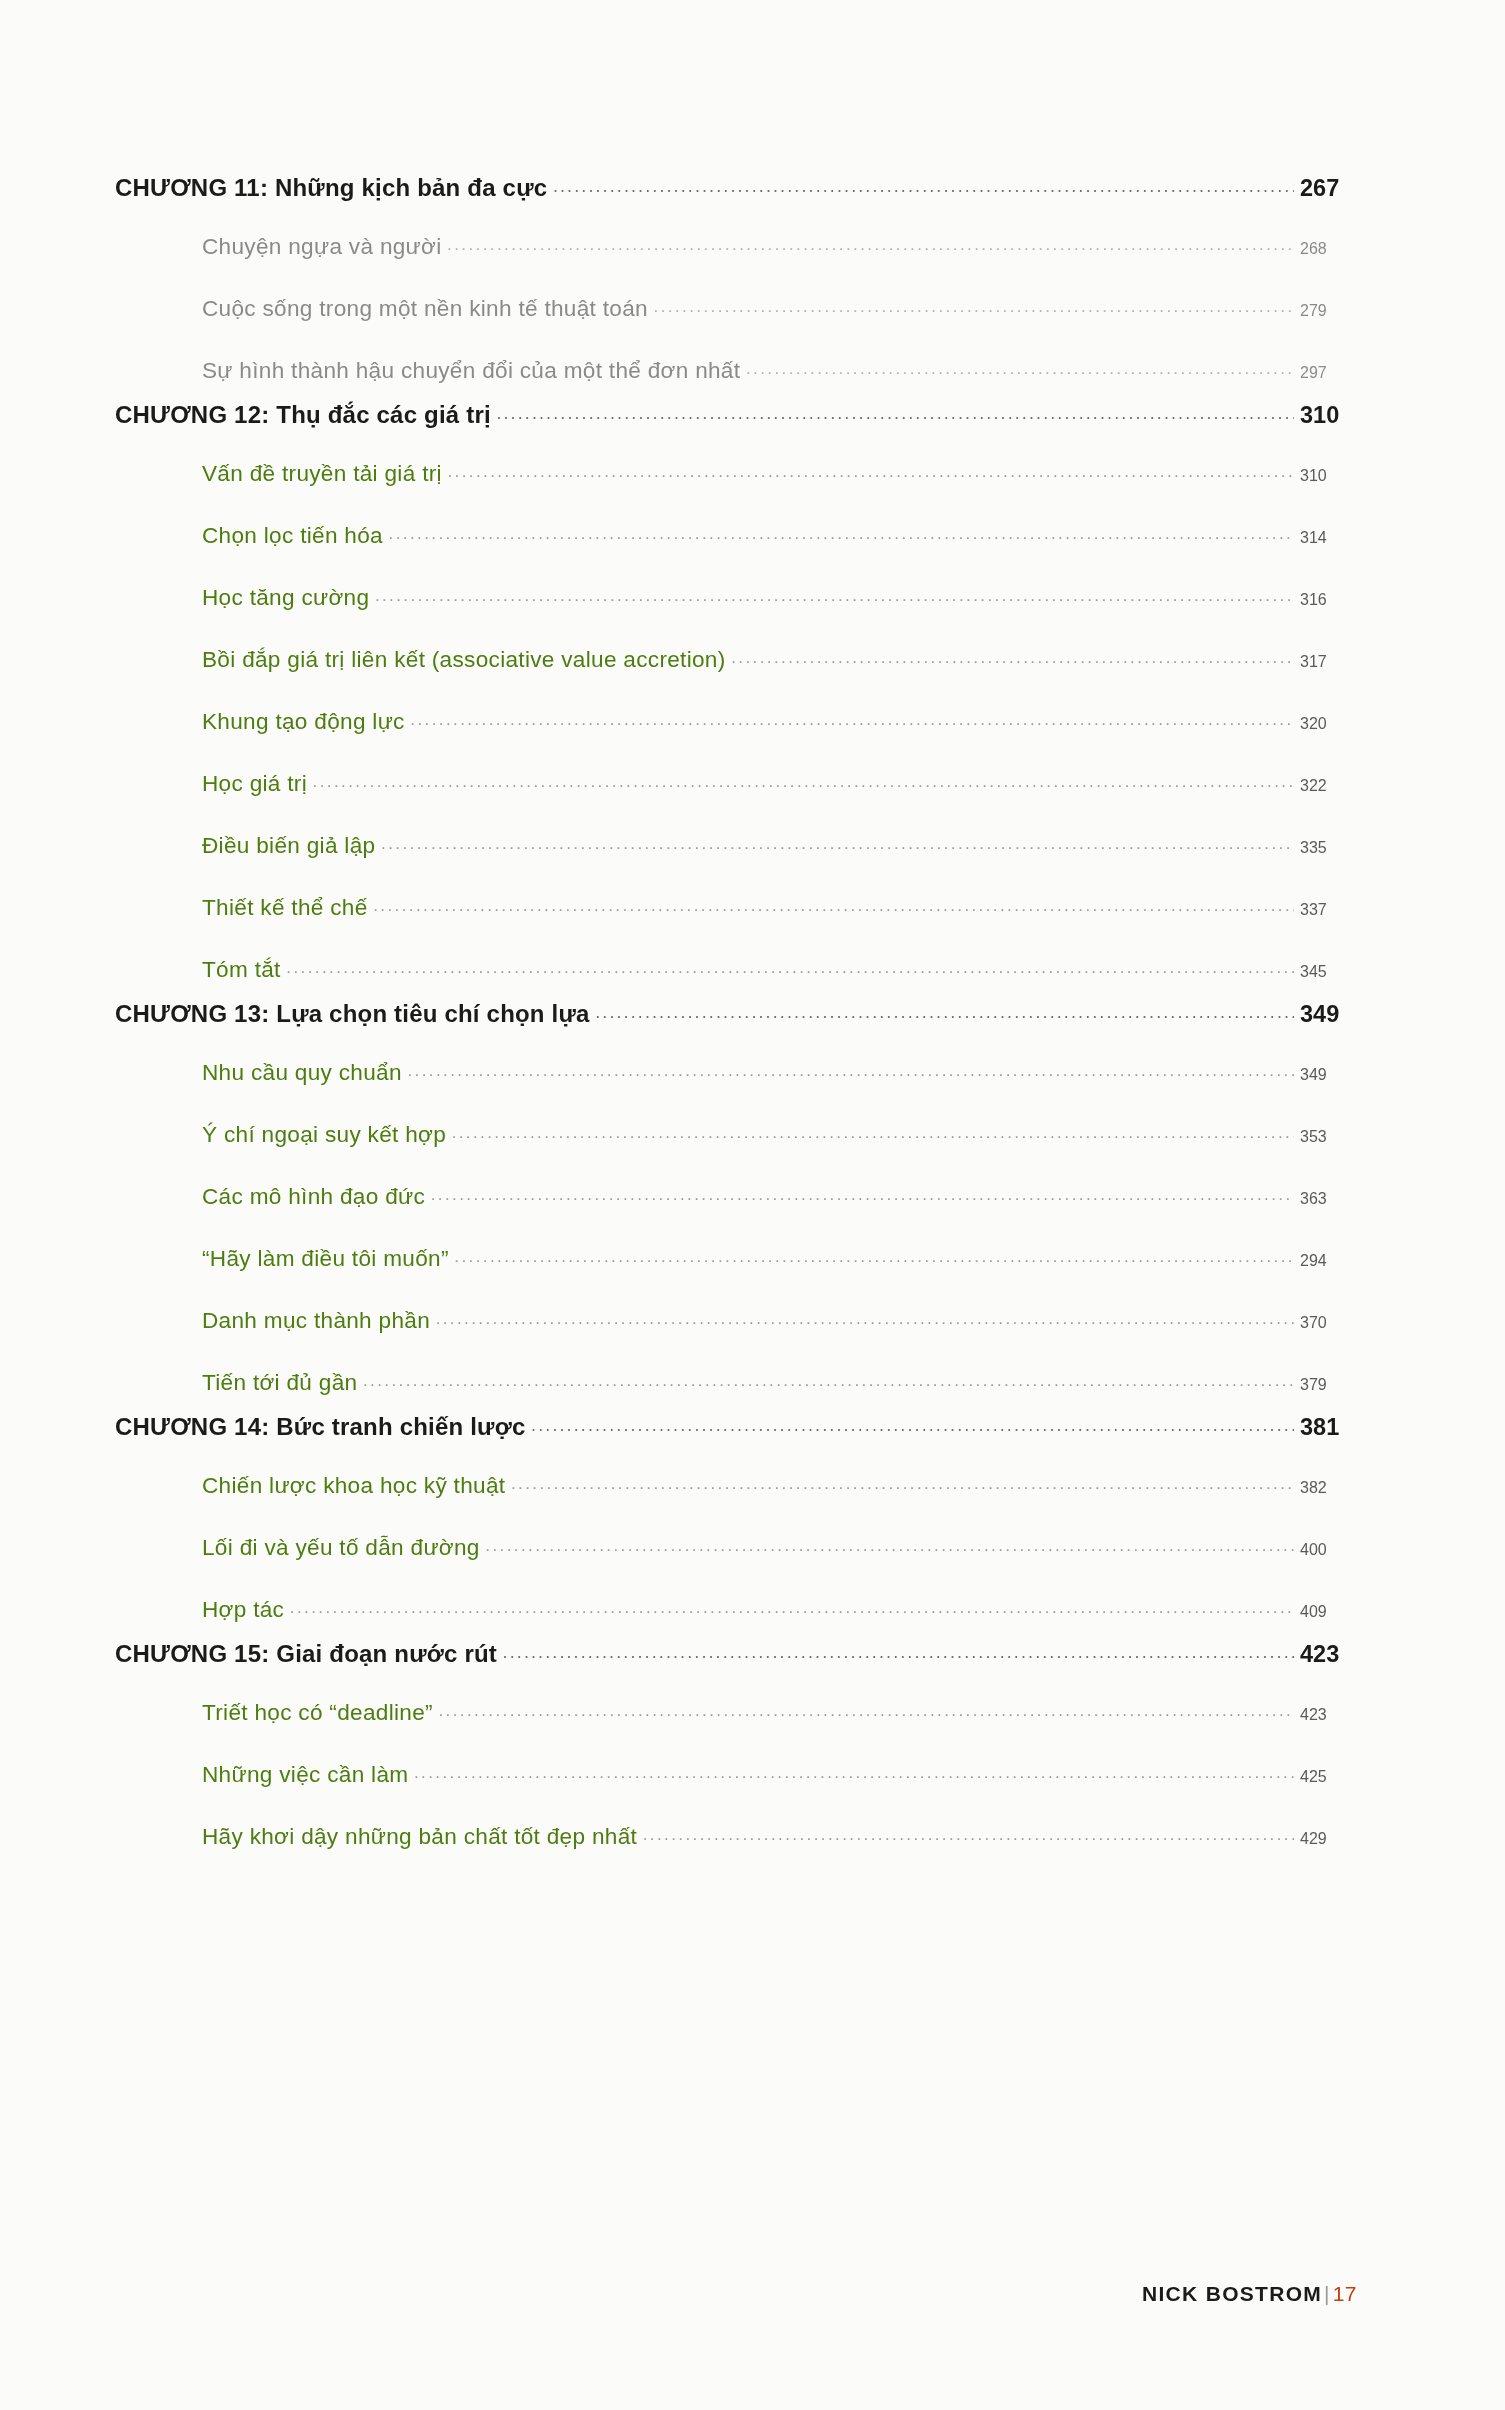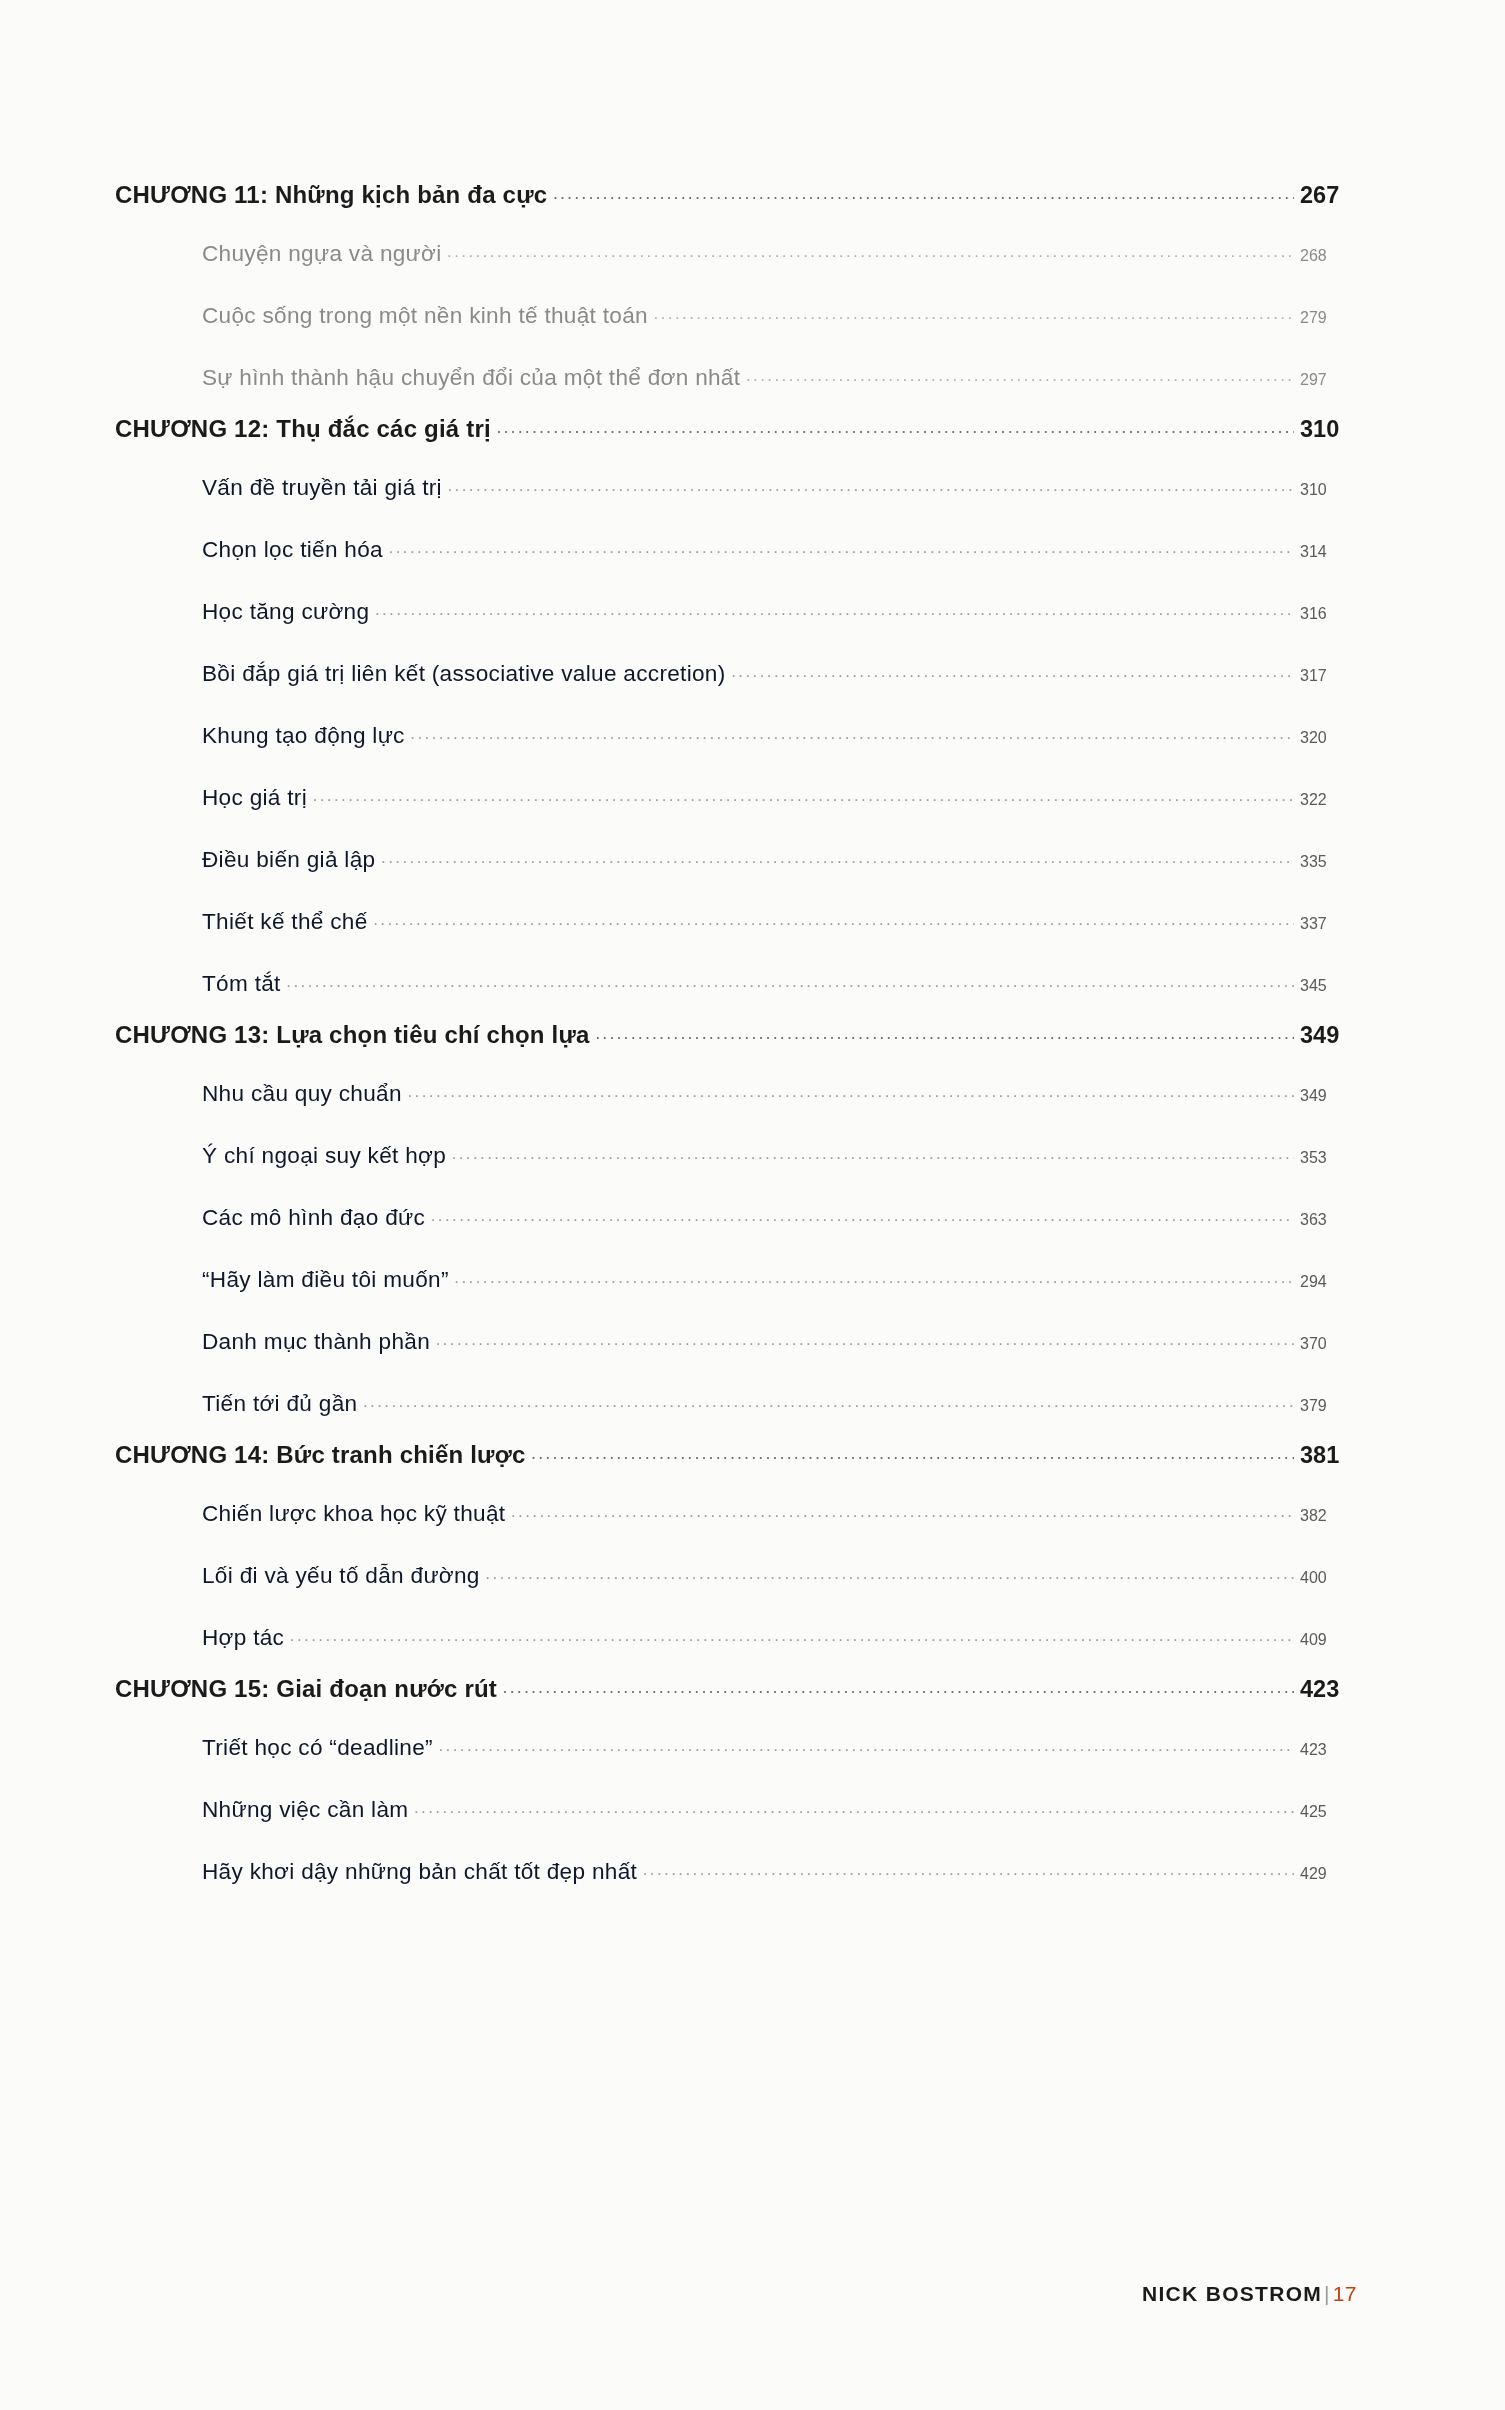--- a/index.html
+++ b/index.html
@@ -56,21 +56,21 @@
     flex: 0 0 auto;
     white-space: nowrap;
     text-align: left;
     min-width: 58px;
   }
 
   .chapter-row {
     margin-top: 38px;
     margin-bottom: 13px;
   }
-  .chapter-row:first-child { margin-top: 7px; }
+  .chapter-row:first-child { margin-top: 0; }
   .chapter-row .label {
     font-size: 24px;
     font-weight: bold;
     color: #1b1b1b;
     letter-spacing: 0.2px;
   }
   .chapter-row .page-num {
     font-size: 23.5px;
     font-weight: bold;
     color: #1b1b1b;
@@ -82,21 +82,21 @@
 
   .sub-row {
     margin: 0 0 0 87px;
     width: calc(100% - 87px);
     padding-top: 19px;
     padding-bottom: 17px;
   }
   .sub-row .label {
     font-size: 22.6px;
     font-weight: normal;
-    color: #0f172a;
+    color: #4d7c0f;
     letter-spacing: 0.3px;
   }
   .sub-row .page-num {
     font-size: 16px;
     color: #5a5a5a;
   }
   .sub-row .dots {
     color: #9a9a9a;
     letter-spacing: 2.4px;
     font-size: 17px;

